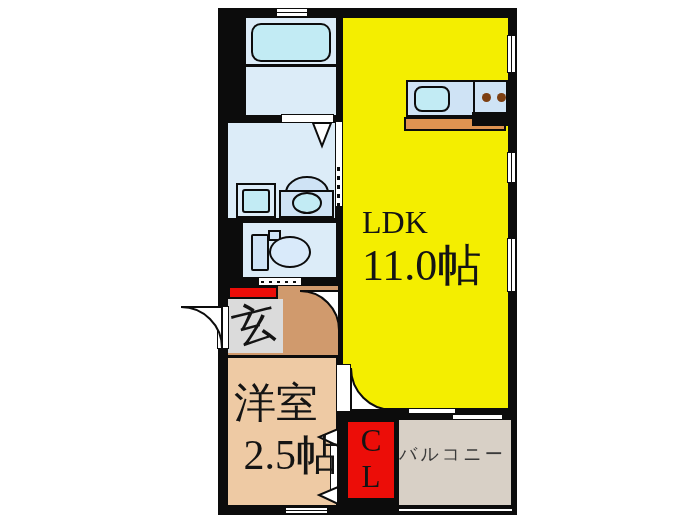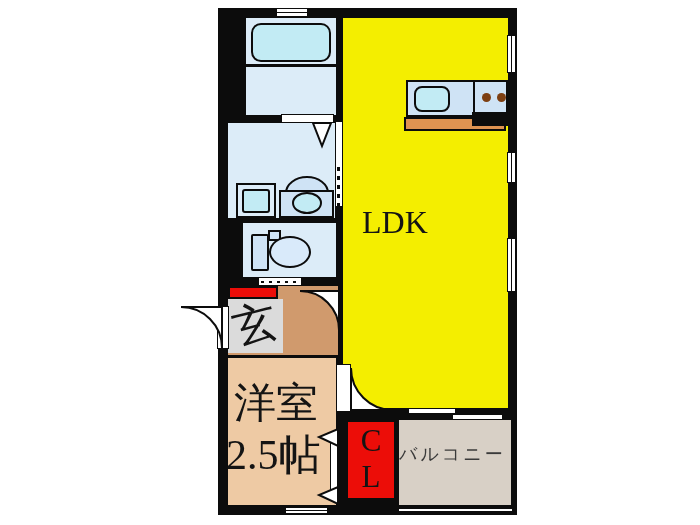--- a/index.html
+++ b/index.html
@@ -74,23 +74,24 @@
     <ellipse cx="307" cy="203" rx="14" ry="10" fill="#c2ebf4" stroke="#0c0c0c" stroke-width="2"></ellipse>
     <path d="M 313 123 L 331 123 L 322 146 Z" fill="#fff" stroke="#0c0c0c" stroke-width="2"></path>
     <path d="M 222 307 L 181 307 A 41 41 0 0 1 222 348 Z" fill="#fff" stroke="#0c0c0c" stroke-width="2"></path>
     <path d="M 300 291 A 39 39 0 0 1 339 330 L 339 291 Z" fill="#fff" stroke="#0c0c0c" stroke-width="2"></path>
     <path d="M 351 410 L 351 368 A 42 42 0 0 0 393 410 Z" fill="#fff" stroke="#0c0c0c" stroke-width="2"></path>
     <path d="M 338 429 L 338 446 L 319 437 Z" fill="#fff" stroke="#0c0c0c" stroke-width="2"></path>
     <path d="M 338 487 L 338 504 L 319 495 Z" fill="#fff" stroke="#0c0c0c" stroke-width="2"></path>
   </svg>
 
   <div class="txt" style="left:362px;top:200px;font-size:32px;line-height:44px;">LDK</div>
+  <div class="txt" style="left:362px;top:244px;font-size:44px;line-height:44px;">11.0帖</div>
 
   <div class="txt" style="left:228px;top:380px;width:96px;text-align:center;font-size:42px;line-height:46px;">洋室</div>
-  <div class="txt" style="left:226px;top:432px;width:112px;text-align:left;font-size:42px;line-height:46px;">2.5帖</div>
+  <div class="txt" style="left:226px;top:432px;width:112px;text-align:right;font-size:42px;line-height:46px;">2.5帖</div>
 
   <div class="txt" style="left:348px;top:424px;width:46px;text-align:center;font-size:31px;line-height:34px;">C</div>
   <div class="txt" style="left:348px;top:460px;width:46px;text-align:center;font-size:31px;line-height:34px;">L</div>
 
   <div class="txt" style="left:399px;top:442px;width:104px;font-size:18px;letter-spacing:3px;color:#3a3a3a;">バルコニー</div>
 
   <div class="txt" style="left:233px;top:302px;font-size:44px;line-height:46px;transform:rotate(-14deg);">玄</div>
 
 </div>
 

